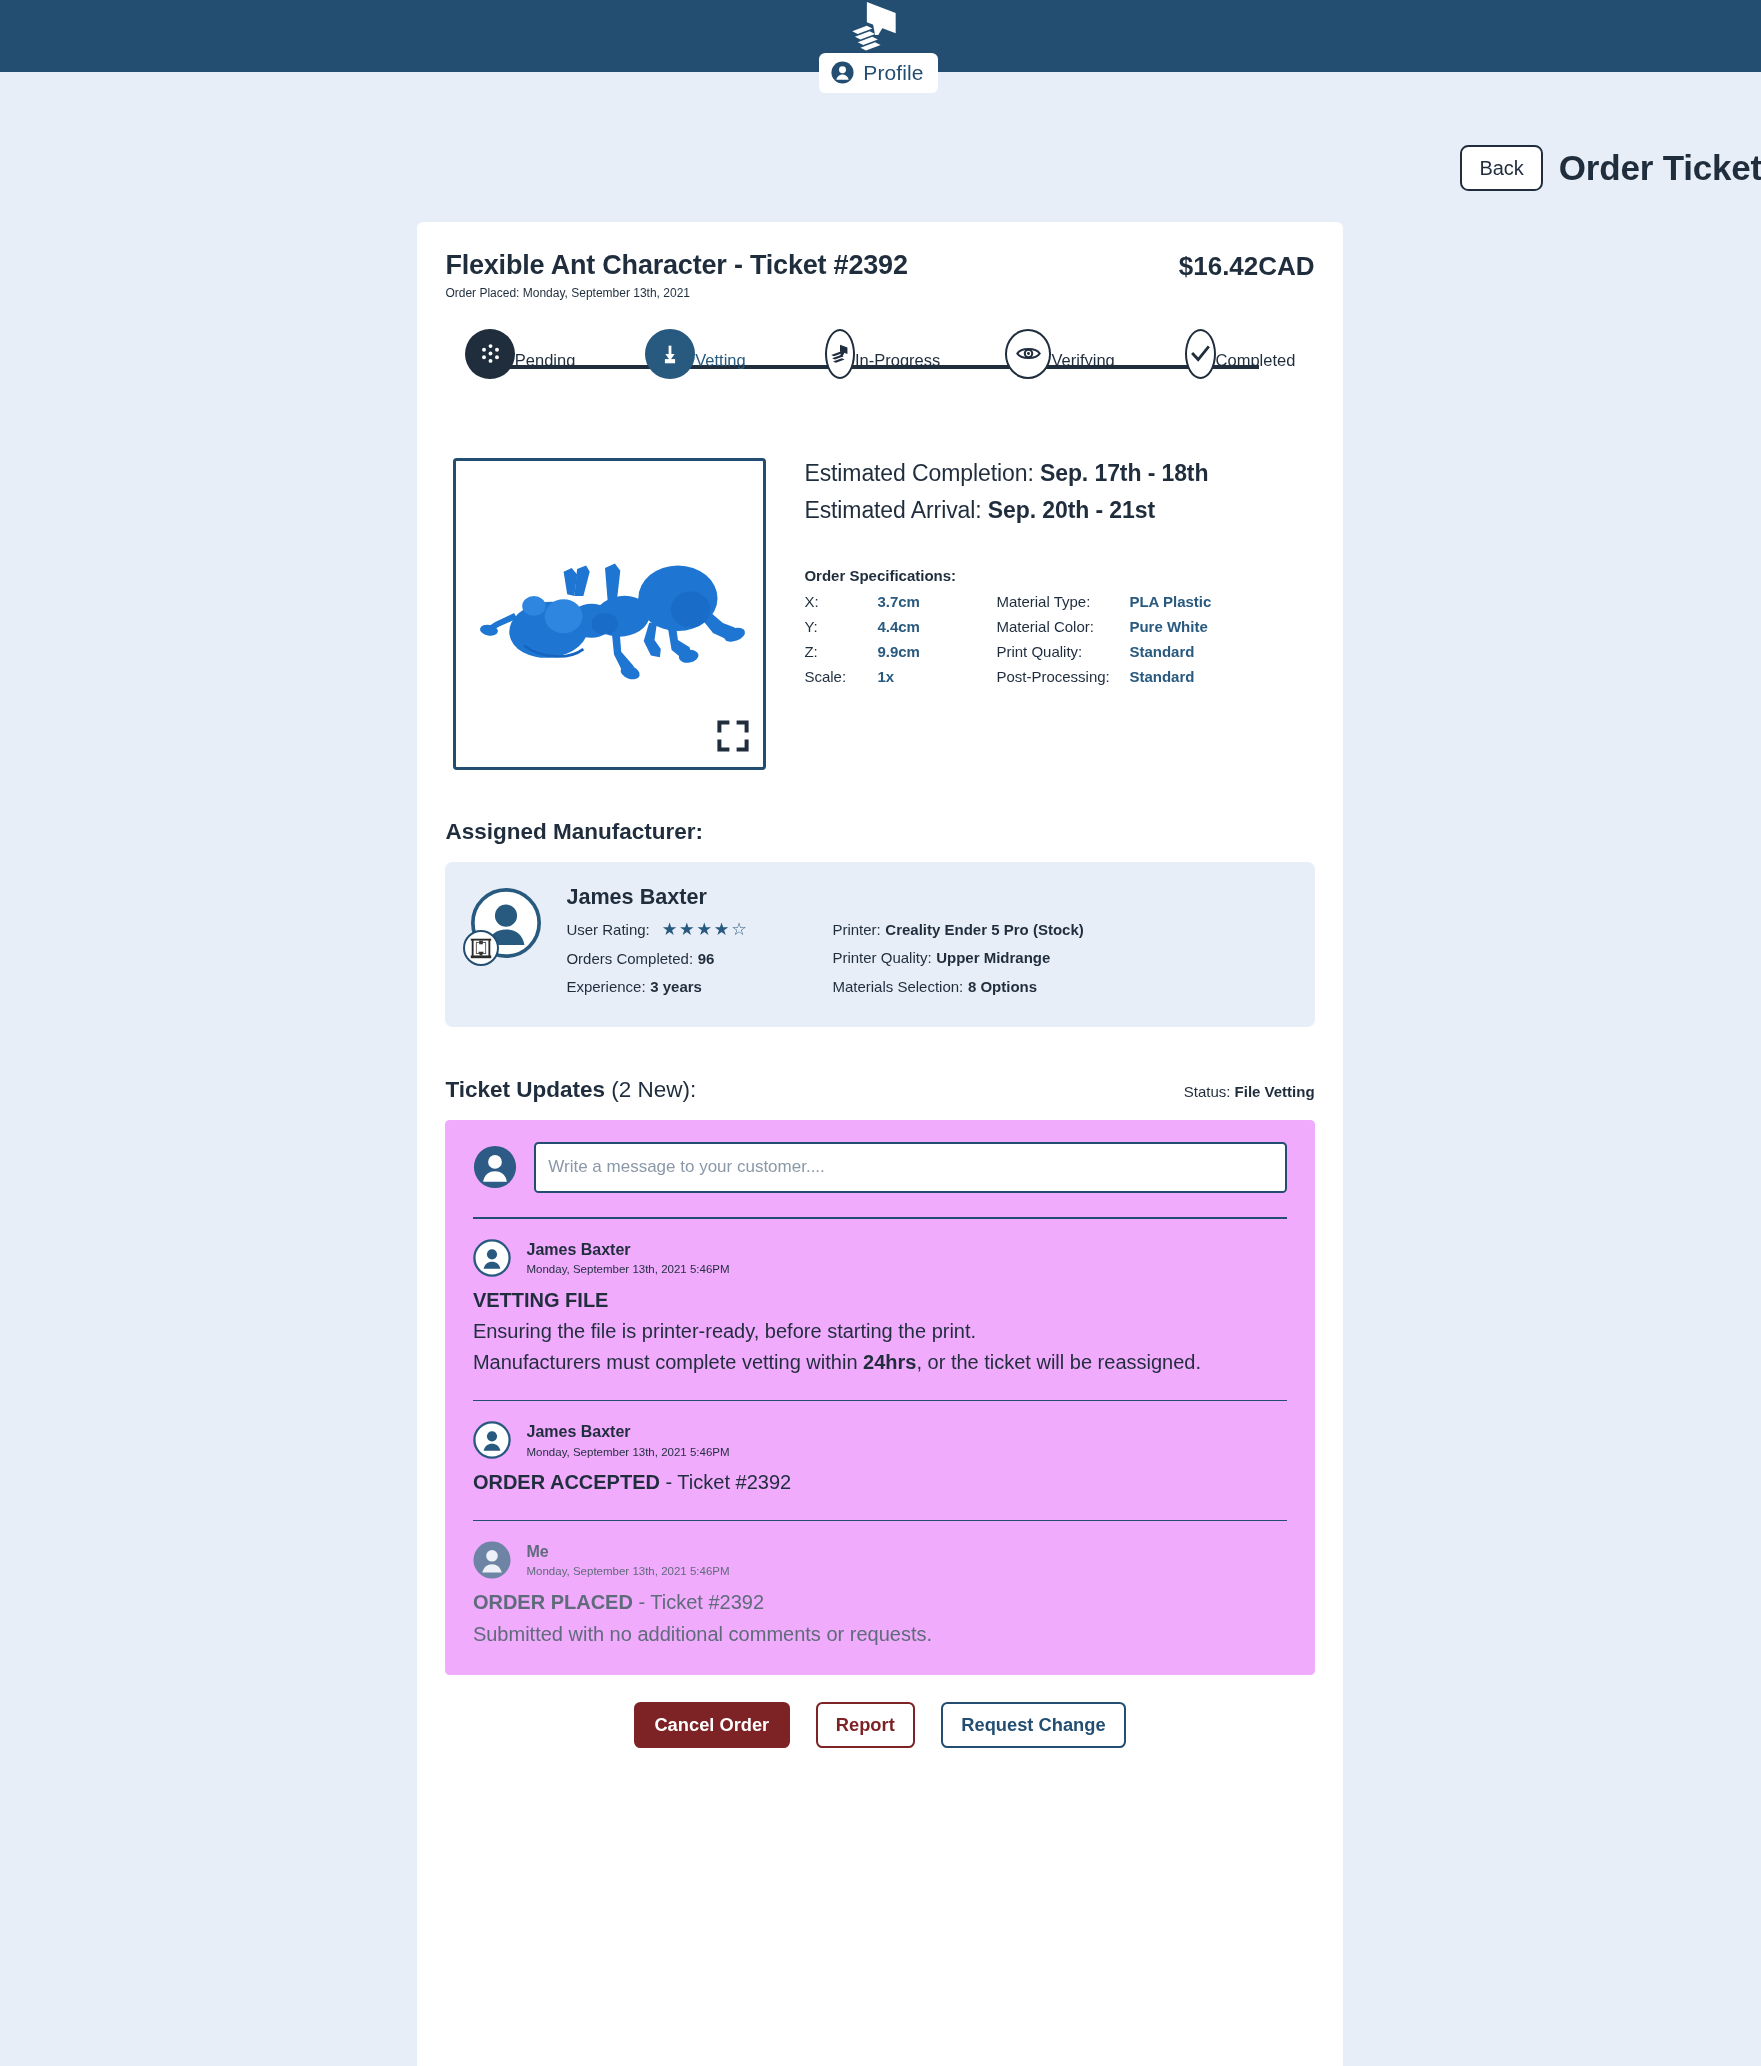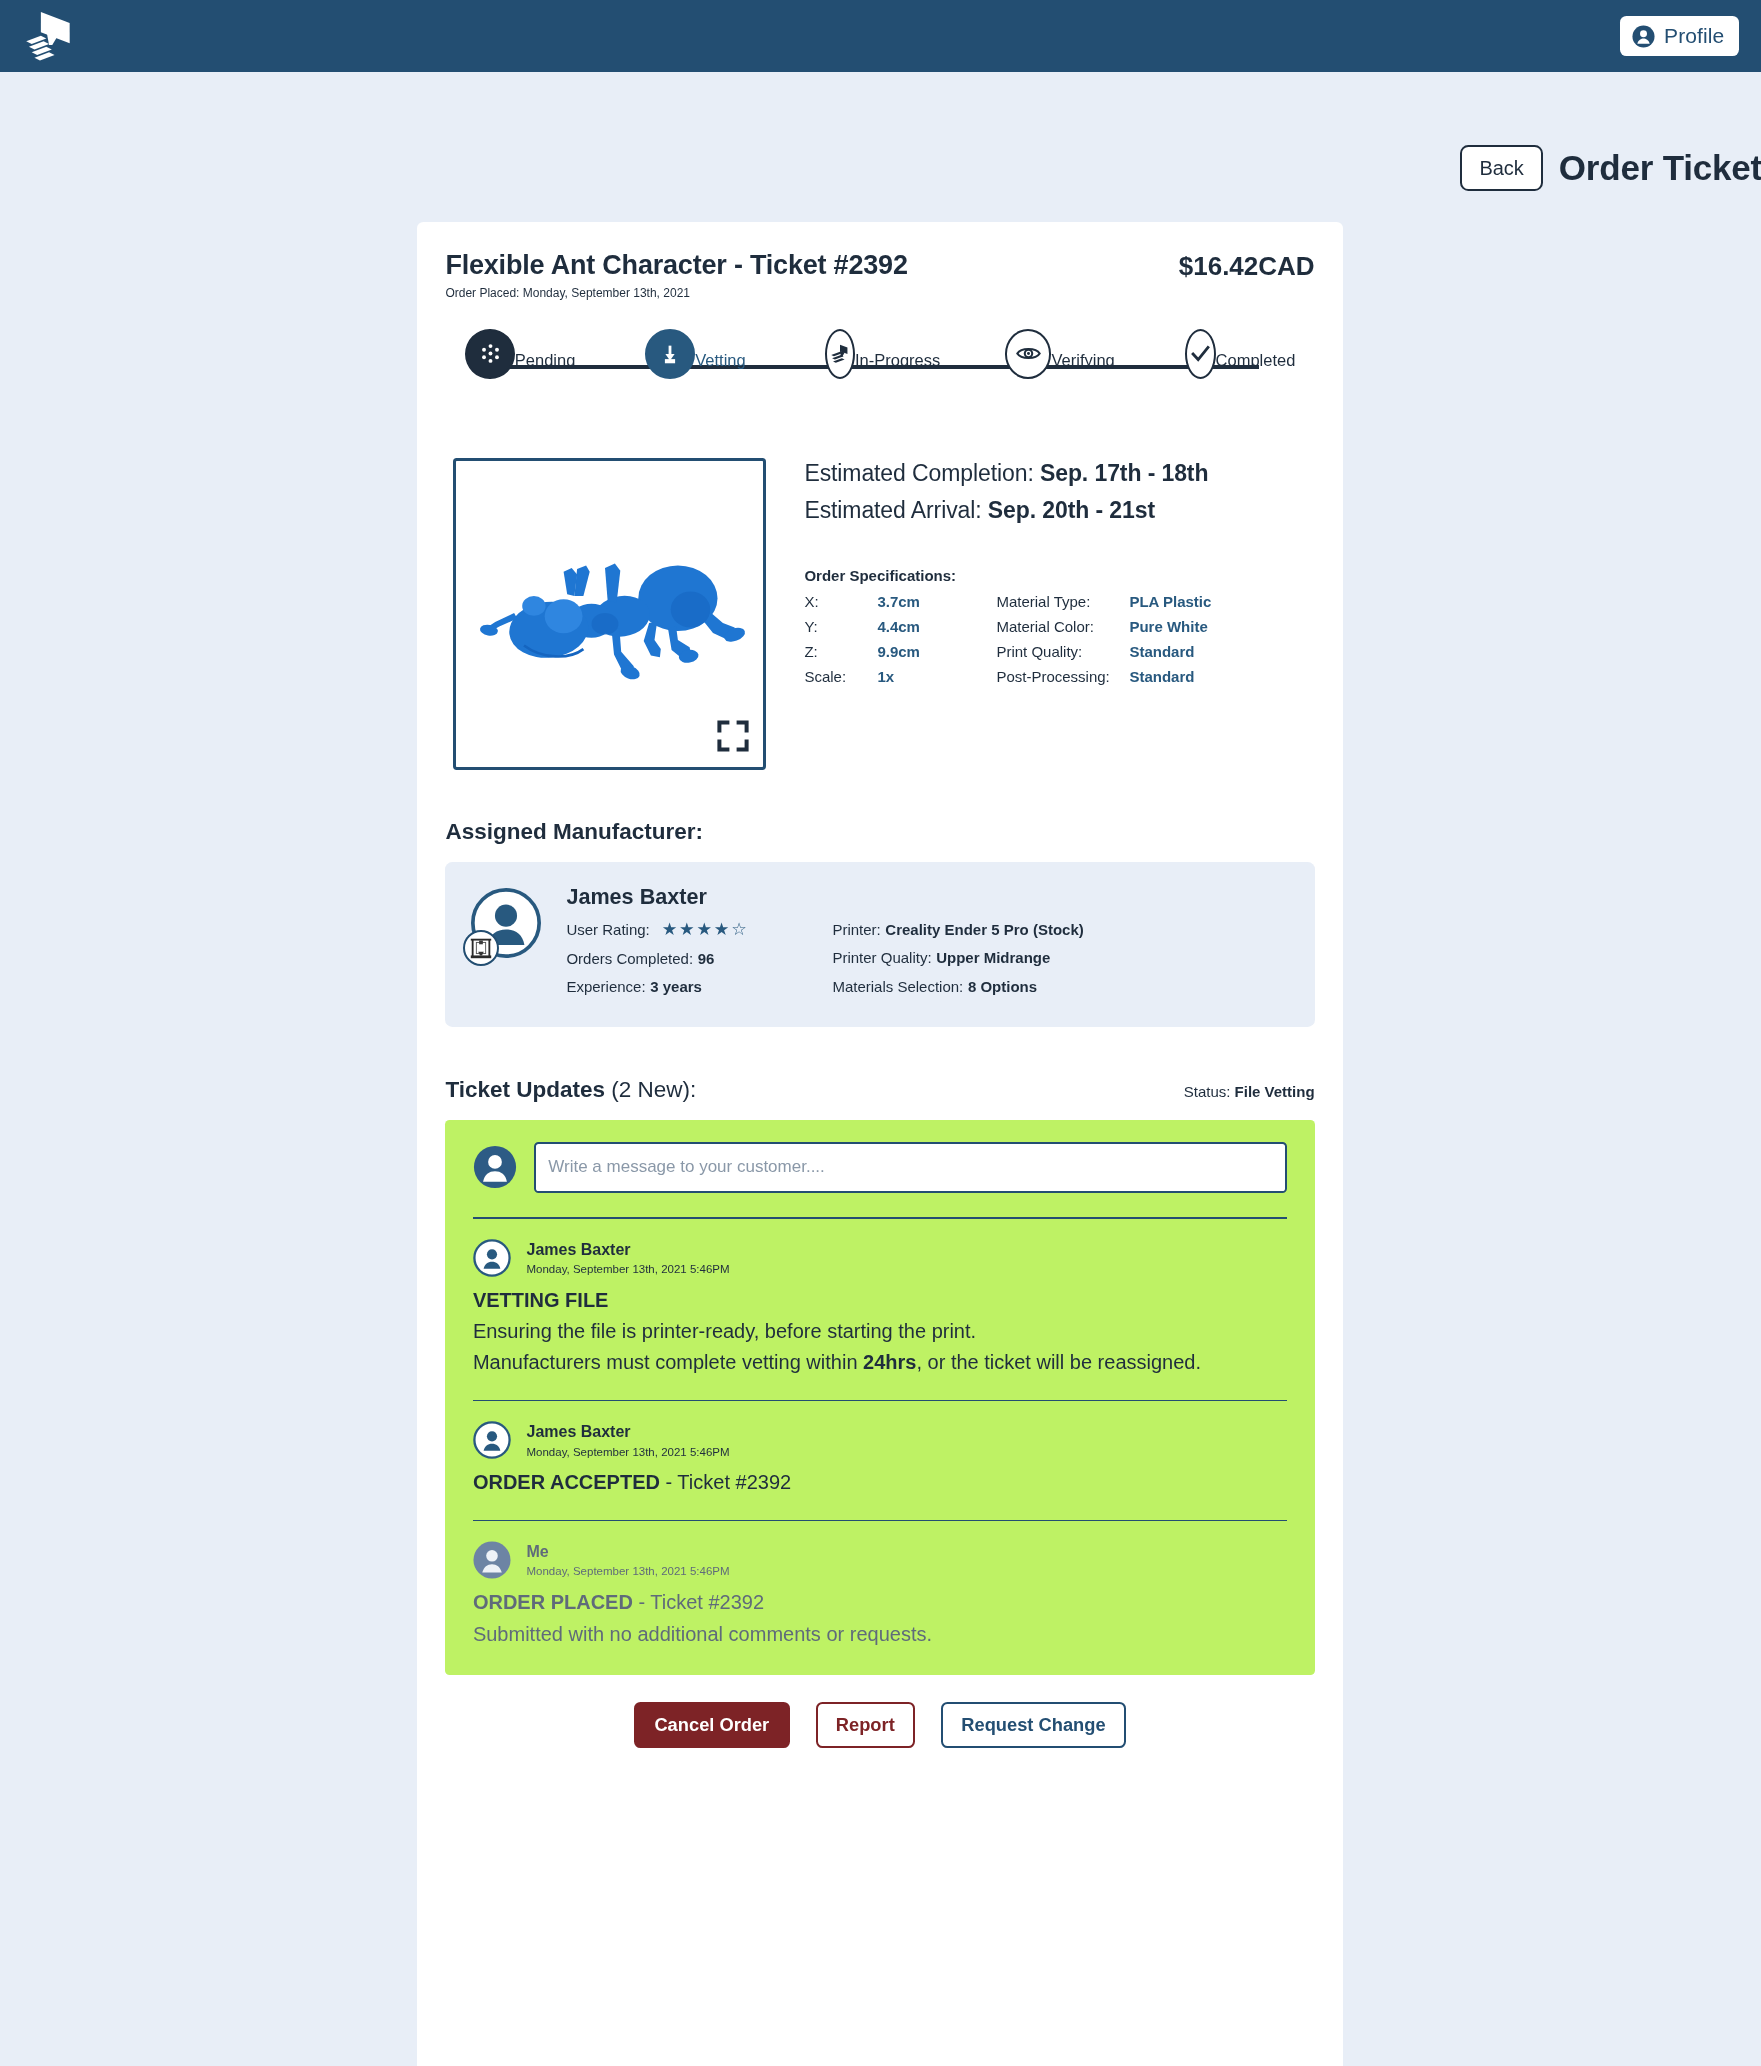--- a/index.html
+++ b/index.html
@@ -13,20 +13,21 @@
 
   
   .topnav {
     height: 72px;
     background: #234e72;
     display: flex;
     align-items: center;
     justify-content: space-between;
     padding: 0 23px 0 18.3px;
     position: relative;
+    flex-direction: column;
   }
   .logo-wrap { width: 69px; height: 55px; display:flex; align-items:center; }
   .profile-btn {
     background: #ffffff;
     border-radius: 6.4px;
     display: flex;
     align-items: center;
     gap: 9.2px;
     padding: 7.8px 14.7px 7.8px 12px;
     cursor: pointer;
@@ -164,21 +165,21 @@
   
   .upd-head { display: flex; justify-content: space-between; align-items: baseline; margin-top: 50px; }
   .upd-title { font-size: 22.5px; color: #1f2d3d; }
   .upd-title b { font-weight: bold; }
   .upd-title .cnt { font-weight: normal; }
   .upd-status { font-size: 15px; color: #1f2d3d; }
   .upd-status b { font-weight: bold; }
 
   .thread {
     margin-top: 16.5px;
-    background: #bef264;
+    background: #f0abfc;
     border-radius: 4.6px;
     padding: 22px 27.5px 25px 27.5px;
   }
   .composer { display: flex; align-items: center; gap: 17.4px; }
   .composer-avatar { width: 44px; height: 44px; flex: 0 0 auto; }
   .msg-input {
     flex: 1 1 auto;
     height: 51px;
     border: 2.8px solid #234e72;
     border-radius: 4.6px;

